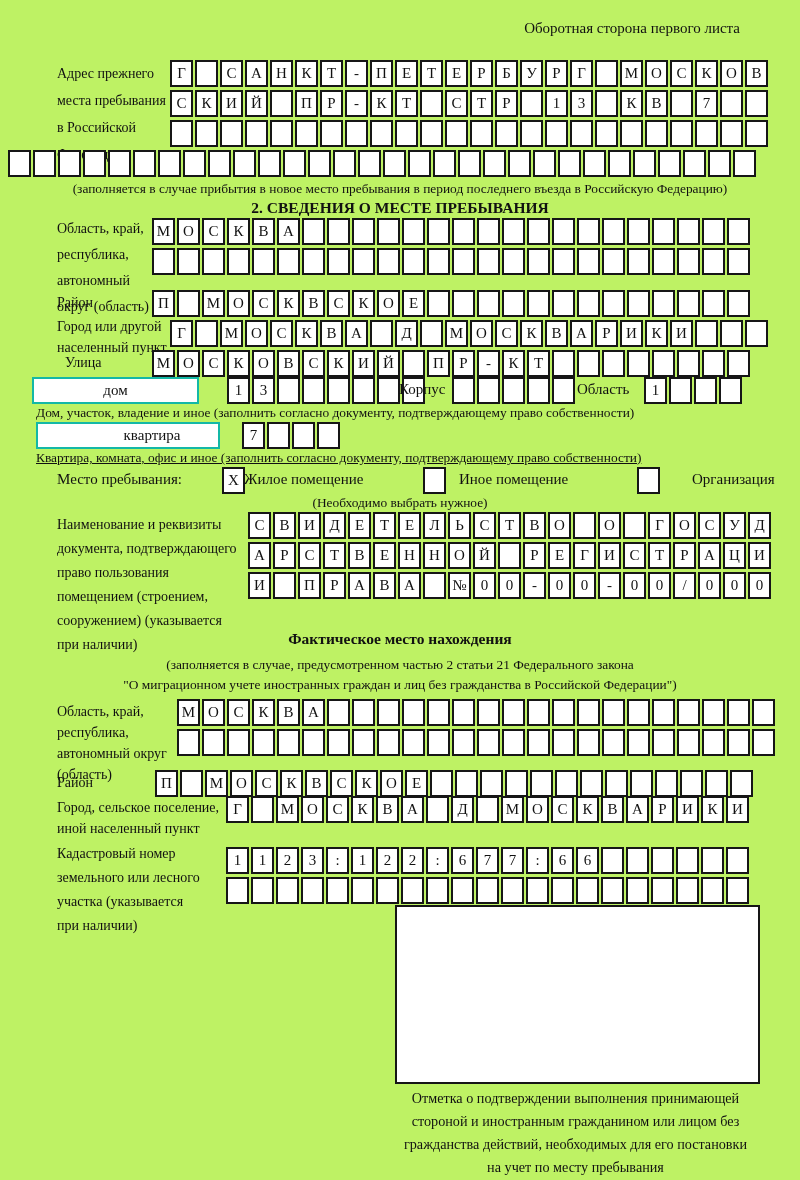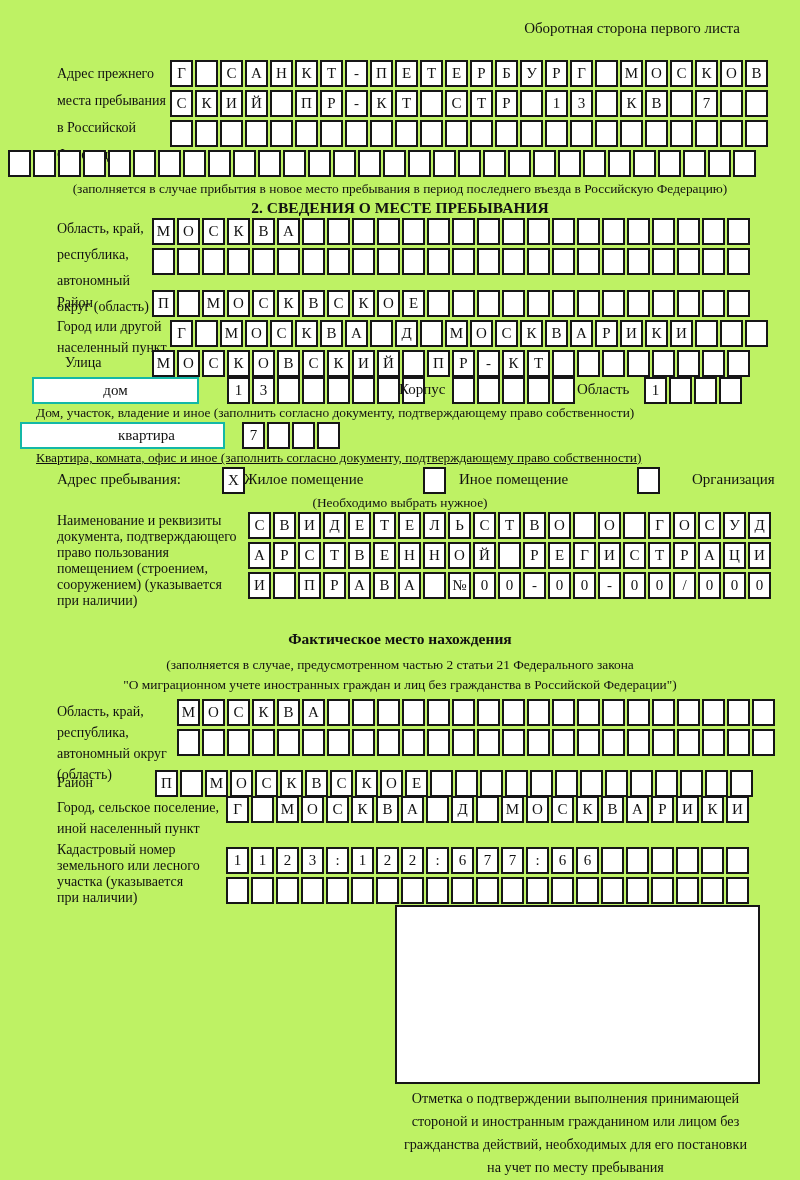--- a/index.html
+++ b/index.html
@@ -2,21 +2,21 @@
 <html><head>
 <meta charset="utf-8">
 <style>
   html,body{margin:0;padding:0;background:#fff;}
   #page{position:relative;width:800px;height:1180px;background:#bef264;color:#111;
         font-family:"Liberation Serif","DejaVu Serif",serif;overflow:hidden;}
   .cellrow{position:absolute;white-space:nowrap;}
   .cell{display:inline-block;width:23px;height:27px;border:2px solid #161616;box-sizing:border-box;
         margin-right:2px;vertical-align:top;text-align:center;font-size:15px;line-height:22px;background:#fff;}
   .lbl{position:absolute;font-size:14px;line-height:26px;white-space:pre-line;color:#111;}
-  .lh21{line-height:21px;} .lh23{line-height:16px;} .lh27{line-height:27px;}
+  .lh21{line-height:21px;} .lh23{line-height:24px;} .lh27{line-height:27px;}
   .cap{position:absolute;font-size:13.4px;color:#111;}
   .center{width:800px;left:0;text-align:center;}
   .title{position:absolute;width:800px;left:0;text-align:center;font-weight:bold;font-size:15.5px;}
   .widebox{position:absolute;height:27px;border:2px solid #14b8a6;box-sizing:border-box;
            text-align:center;font-size:15px;line-height:23px;background:#fff;}
   .cb{position:absolute;}
   .opt{position:absolute;font-size:15px;}
   .stampbox{position:absolute;border:2px solid #161616;background:#fff;}
   .stampnote{position:absolute;text-align:center;font-size:14.2px;line-height:23px;white-space:pre-line;}
   .hdr{position:absolute;font-size:15px;}
@@ -58,25 +58,25 @@
   <div class="cellrow" style="left:152px;top:350px;"><span class="cell">М</span><span class="cell">О</span><span class="cell">С</span><span class="cell">К</span><span class="cell">О</span><span class="cell">В</span><span class="cell">С</span><span class="cell">К</span><span class="cell">И</span><span class="cell">Й</span><span class="cell"></span><span class="cell">П</span><span class="cell">Р</span><span class="cell">-</span><span class="cell">К</span><span class="cell">Т</span><span class="cell"></span><span class="cell"></span><span class="cell"></span><span class="cell"></span><span class="cell"></span><span class="cell"></span><span class="cell"></span><span class="cell"></span></div>
 
   <div class="widebox" style="left:32px;top:377px;width:167px;">дом</div>
   <div class="cellrow" style="left:203px;top:377px;margin-left:24px;"><span class="cell">1</span><span class="cell">3</span><span class="cell"></span><span class="cell"></span><span class="cell"></span><span class="cell"></span><span class="cell"></span><span class="cell"></span></div>
   <div class="opt" style="left:399px;top:381px;">Корпус</div>
   <div class="cellrow" style="left:452px;top:377px;"><span class="cell"></span><span class="cell"></span><span class="cell"></span><span class="cell"></span><span class="cell"></span></div>
   <div class="opt" style="left:577px;top:381px;">Область</div>
   <div class="cellrow" style="left:644px;top:377px;"><span class="cell">1</span><span class="cell"></span><span class="cell"></span><span class="cell"></span></div>
   <div class="cap" style="left:36px;top:405px;">Дом, участок, владение и иное (заполнить согласно документу, подтверждающему право собственности)</div>
 
-  <div class="widebox" style="left:20px;top:422px;width:205px;padding-left:48px;">квартира</div>
+  <div class="widebox" style="left:36px;top:422px;width:184px;padding-left:48px;">квартира</div>
   <div class="cellrow" style="left:242px;top:422px;"><span class="cell">7</span><span class="cell"></span><span class="cell"></span><span class="cell"></span></div>
   <div class="cap" style="left:36px;top:450px;text-decoration:underline;">Квартира, комната, офис и иное (заполнить согласно документу, подтверждающему право собственности)</div>
 
-  <div class="opt" style="left:57px;top:471px;">Адрес пребывания:</div>
+  <div class="opt" style="left:57px;top:471px;">Место пребывания:</div>
   <div class="cb" style="left:222px;top:467px;">
     <span class="cell">X</span>
   </div>
   <div class="opt" style="left:244px;top:471px;">Жилое помещение</div>
   <div class="cb" style="left:423px;top:467px;">
     <span class="cell"></span>
   </div>
   <div class="opt" style="left:459px;top:471px;">Иное помещение</div>
   <div class="cb" style="left:637px;top:467px;">
     <span class="cell"></span>

